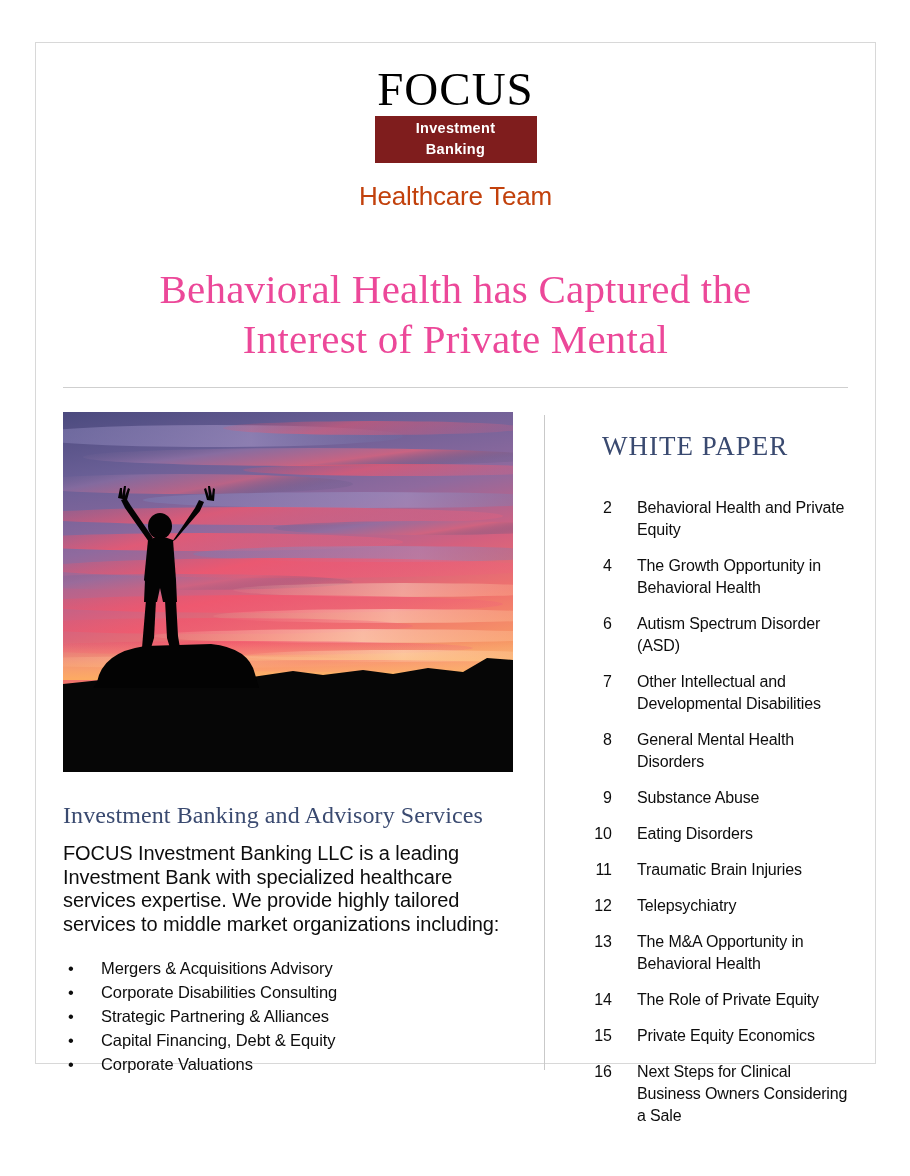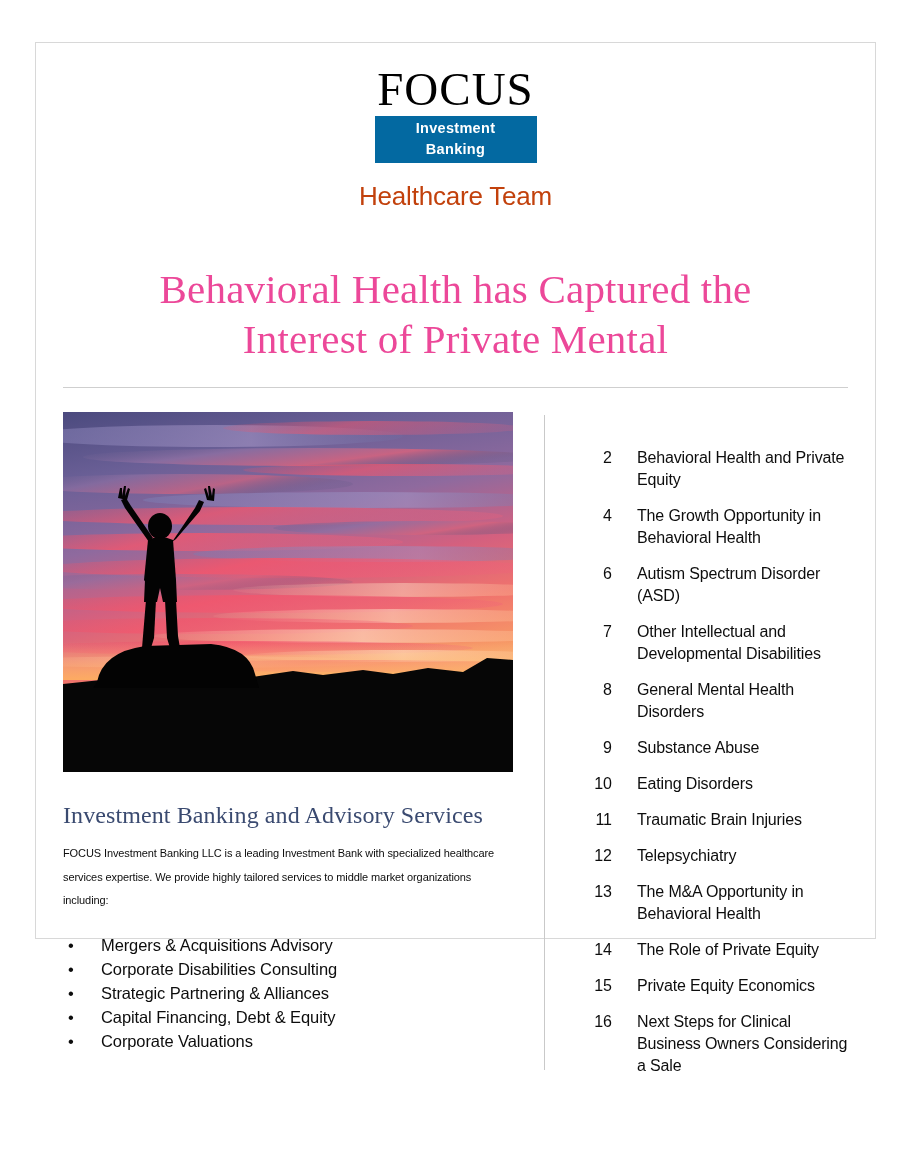--- a/index.html
+++ b/index.html
@@ -10,21 +10,21 @@
     background: #ffffff;
     font-family: "Liberation Sans", sans-serif;
     overflow: hidden;
   }
 
   #page {
     position: absolute;
     left: 35px;
     top: 42px;
     width: 841px;
-    height: 897px;
+    height: 1022px;
     background: #ffffff;
     border: 1px solid #d8d8d8;
   }
 
   
   .masthead {
     padding-top: 20px;
     text-align: center;
   }
   .logo-wrap {
@@ -34,21 +34,21 @@
   .logo-word {
     font-family: "Liberation Serif", serif;
     font-size: 47px;
     line-height: 52px;
     letter-spacing: 1px;
     color: #000000;
     font-weight: 400;
   }
   .logo-bar {
     margin-top: 1px;
-    background: #0369a1;
+    background: #7f1d1d;
     color: #ffffff;
     font-family: "Liberation Sans", sans-serif;
     font-weight: bold;
     font-size: 14.5px;
     line-height: 21px;
     letter-spacing: 0.3px;
     padding: 2px 10px 3px 10px;
     width: 162px;
     margin-left: auto;
     margin-right: auto;
@@ -123,21 +123,21 @@
   .section-head {
     font-family: "Liberation Serif", serif;
     color: #3A4A70;
     font-size: 24px;
     line-height: 30px;
     margin-top: 28px;
     letter-spacing: 0.1px;
   }
   .blurb {
     margin-top: 12px;
-    font-size: 11px;
+    font-size: 20px;
     line-height: 23.5px;
     color: #0d0d0d;
     letter-spacing: -0.1px;
   }
   .bullets {
     margin-top: 20px;
     list-style: none;
   }
   .bullets li {
     display: flex;
@@ -337,20 +337,21 @@
             <span>Capital Financing, Debt &amp; Equity</span>
           </li>
         <li>
             <span class="bul">•</span>
             <span>Corporate Valuations</span>
           </li>
       </ul>
     </div>
 
     <div class="col-right">
+      <div class="white-paper">WHITE PAPER</div>
 
       <div class="toc">
         <div class="toc-row">
             <span class="toc-page">2</span>
             <span class="toc-title">Behavioral Health and Private Equity</span>
           </div>
         <div class="toc-row">
             <span class="toc-page">4</span>
             <span class="toc-title">The Growth Opportunity in Behavioral Health</span>
           </div>

